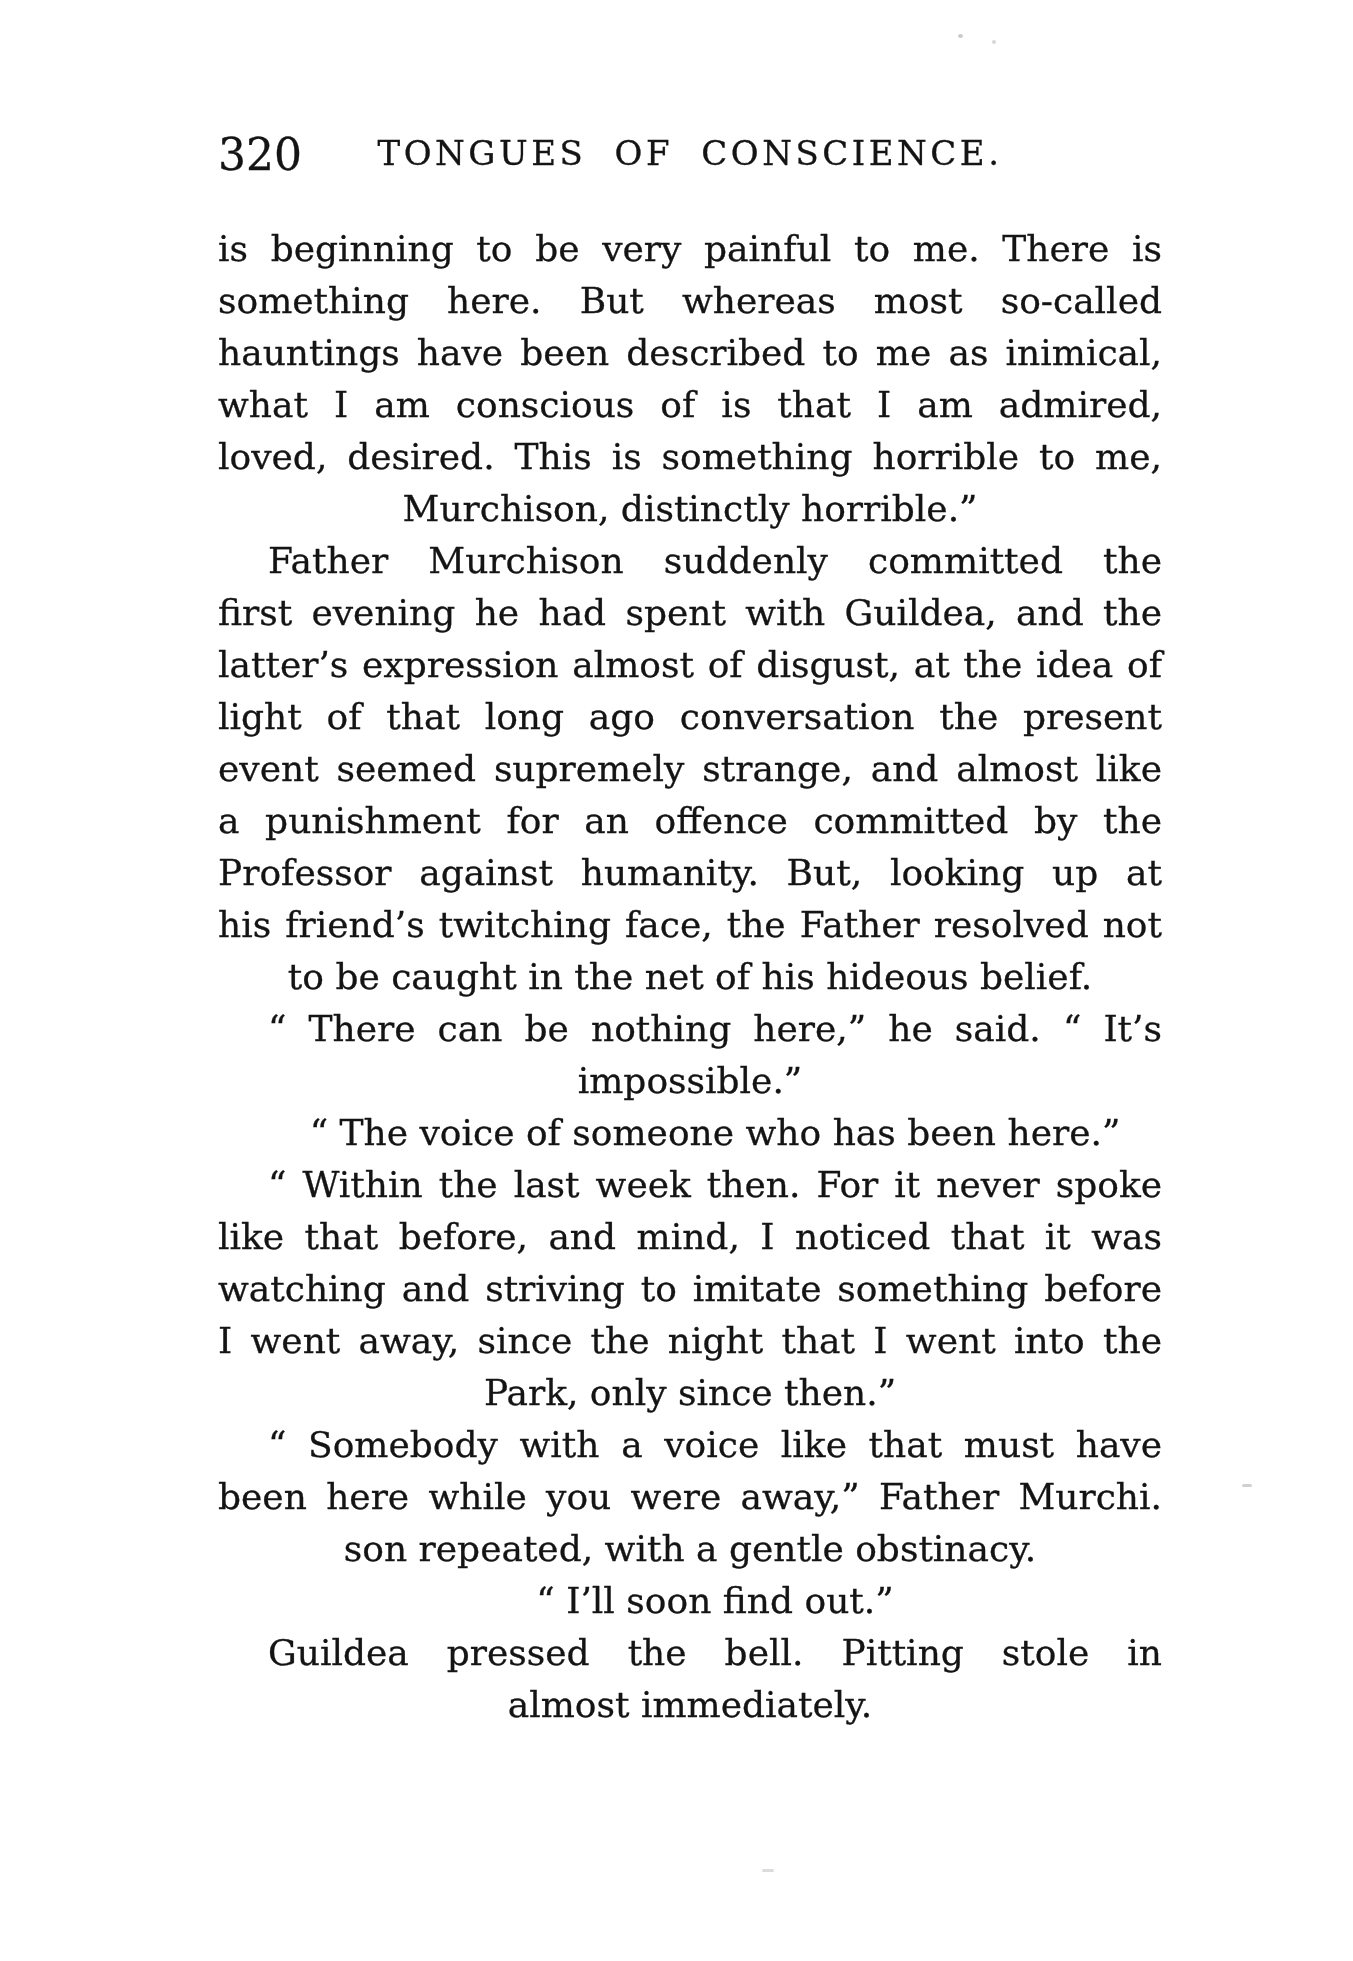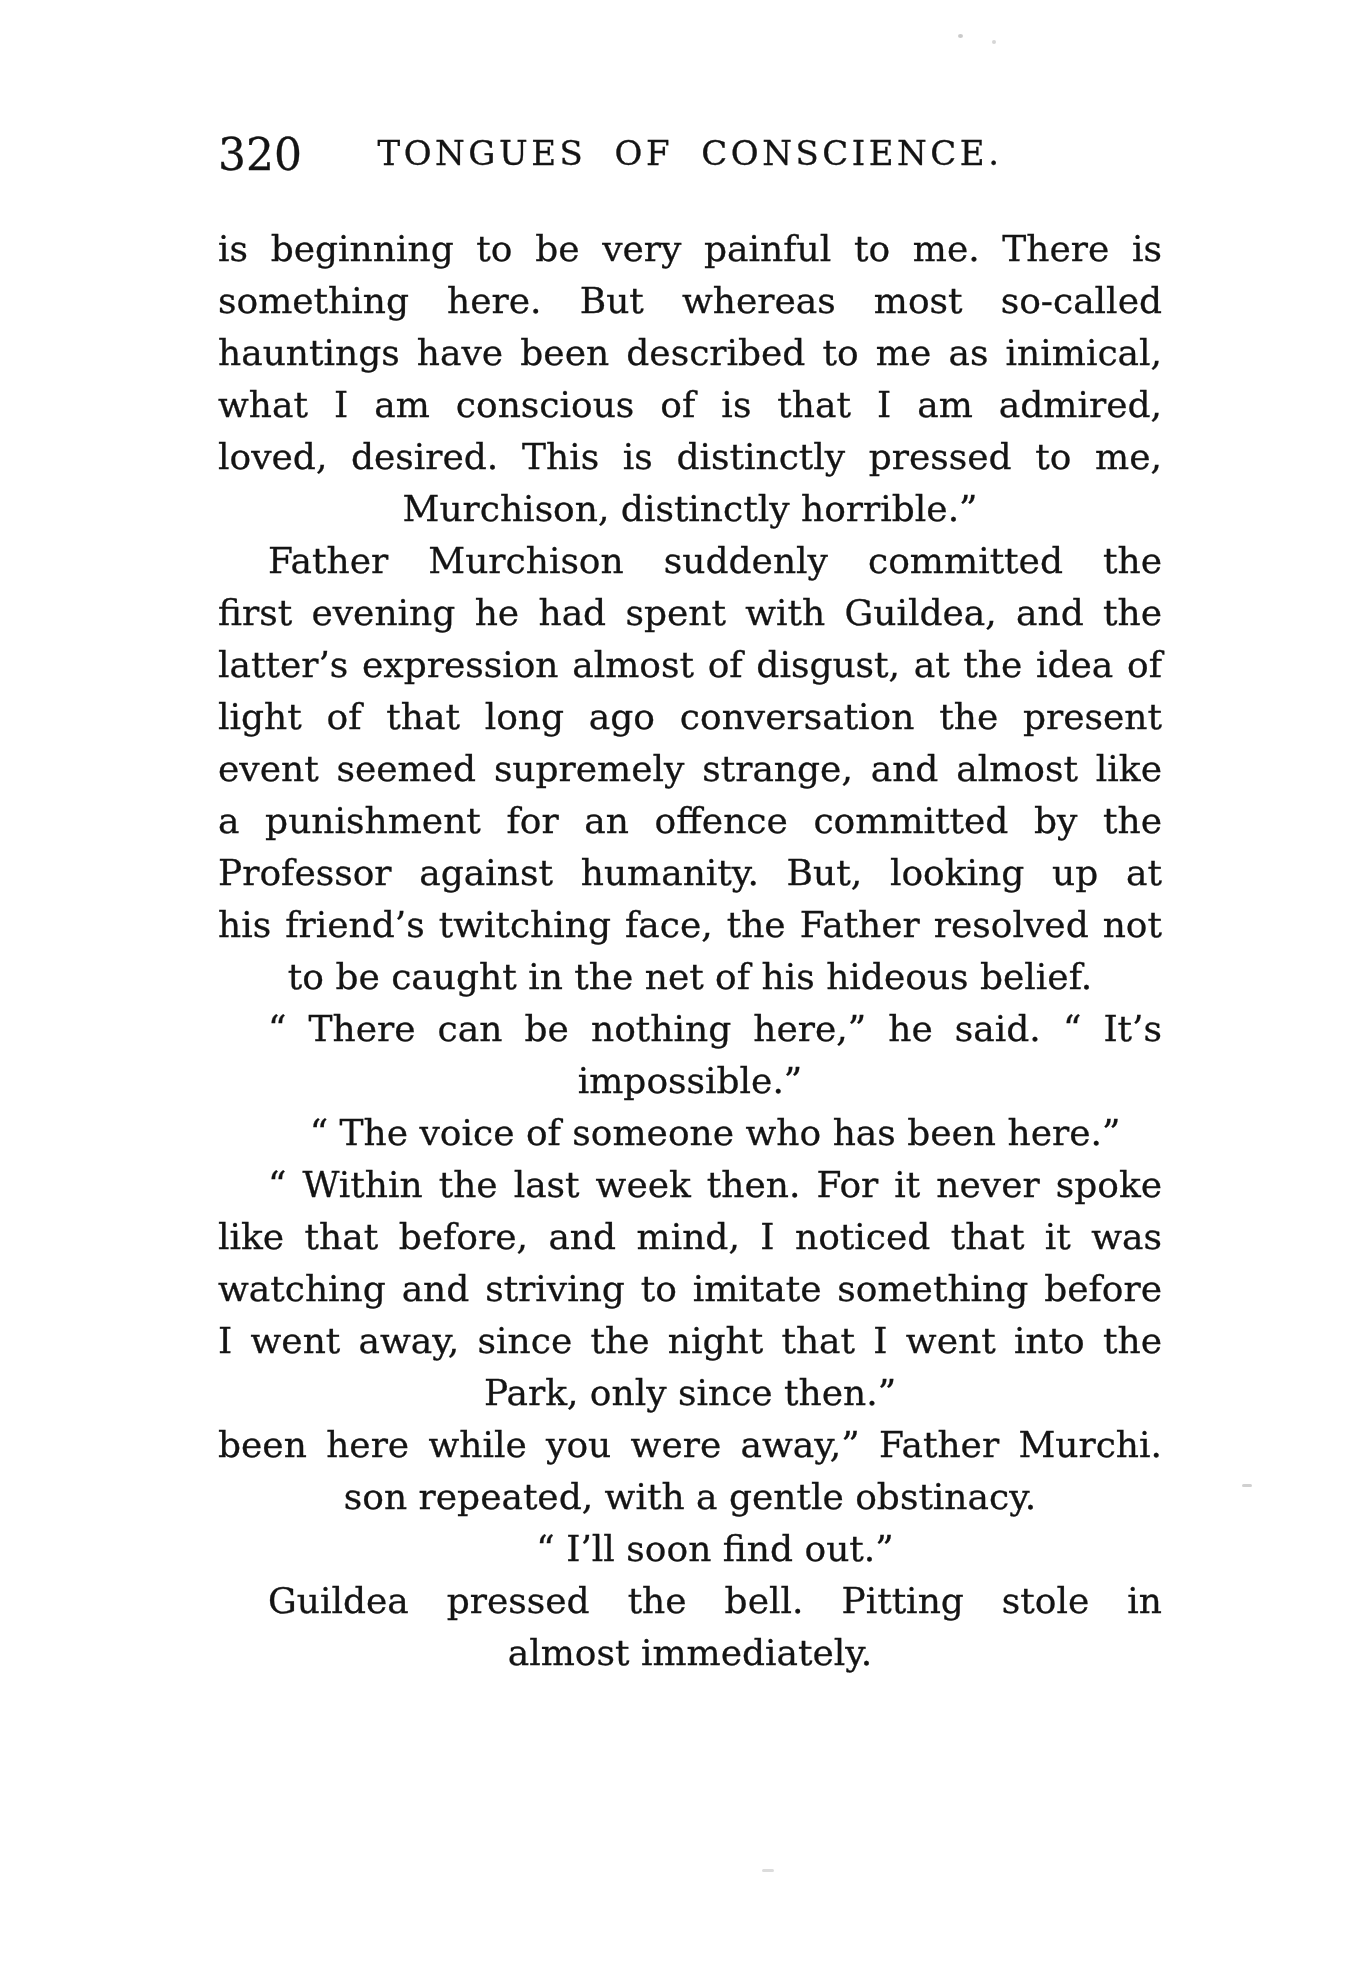--- a/index.html
+++ b/index.html
@@ -52,39 +52,40 @@
   <div class="content">
     <div class="header">
       <span class="pagenum">320</span>
       <span class="title">TONGUES OF CONSCIENCE.</span>
     </div>
     <div class="body">
         <div class="line j">is beginning to be very painful to me.  There is</div>
         <div class="line j">something here.  But whereas most so-called</div>
         <div class="line j">hauntings have been described to me as inimical,</div>
         <div class="line j">what I am conscious of is that I am admired,</div>
-        <div class="line j">loved, desired.  This is distinctly pressed to me,</div>
+        <div class="line j">loved, desired.  This is something horrible to me,</div>
         <div class="line">Murchison, distinctly horrible.”</div>
         <div class="line j ind">Father Murchison suddenly committed the</div>
         <div class="line j">first evening he had spent with Guildea, and the</div>
         <div class="line j">latter’s expression almost of disgust, at the idea of</div>
         <div class="line j">light of that long ago conversation the present</div>
         <div class="line j">event seemed supremely strange, and almost like</div>
         <div class="line j">a punishment for an offence committed by the</div>
         <div class="line j">Professor against humanity.  But, looking up at</div>
         <div class="line j">his friend’s twitching face, the Father resolved not</div>
         <div class="line">to be caught in the net of his hideous belief.</div>
         <div class="line j ind">“ There can be nothing here,” he said.  “ It’s</div>
         <div class="line">impossible.”</div>
         <div class="line ind">“ The voice of someone who has been here.”</div>
         <div class="line j ind">“ Within the last week then.  For it never spoke</div>
         <div class="line j">like that before, and mind, I noticed that it was</div>
         <div class="line j">watching and striving to imitate something before</div>
         <div class="line j">I went away, since the night that I went into the</div>
         <div class="line">Park, only since then.”</div>
+        <div class="line j ind">“ Somebody with a voice like that must have</div>
         <div class="line j">been here while you were away,” Father Murchi.</div>
         <div class="line">son repeated, with a gentle obstinacy.</div>
         <div class="line ind">“ I’ll soon find out.”</div>
         <div class="line j ind">Guildea pressed the bell.  Pitting stole in</div>
         <div class="line">almost immediately.</div>
       </div>
   </div>
 
   <div class="speck" style="left:958px;top:34px;width:5px;height:4px;opacity:.45;"></div>
   <div class="speck" style="left:992px;top:40px;width:4px;height:4px;opacity:.35;"></div>

